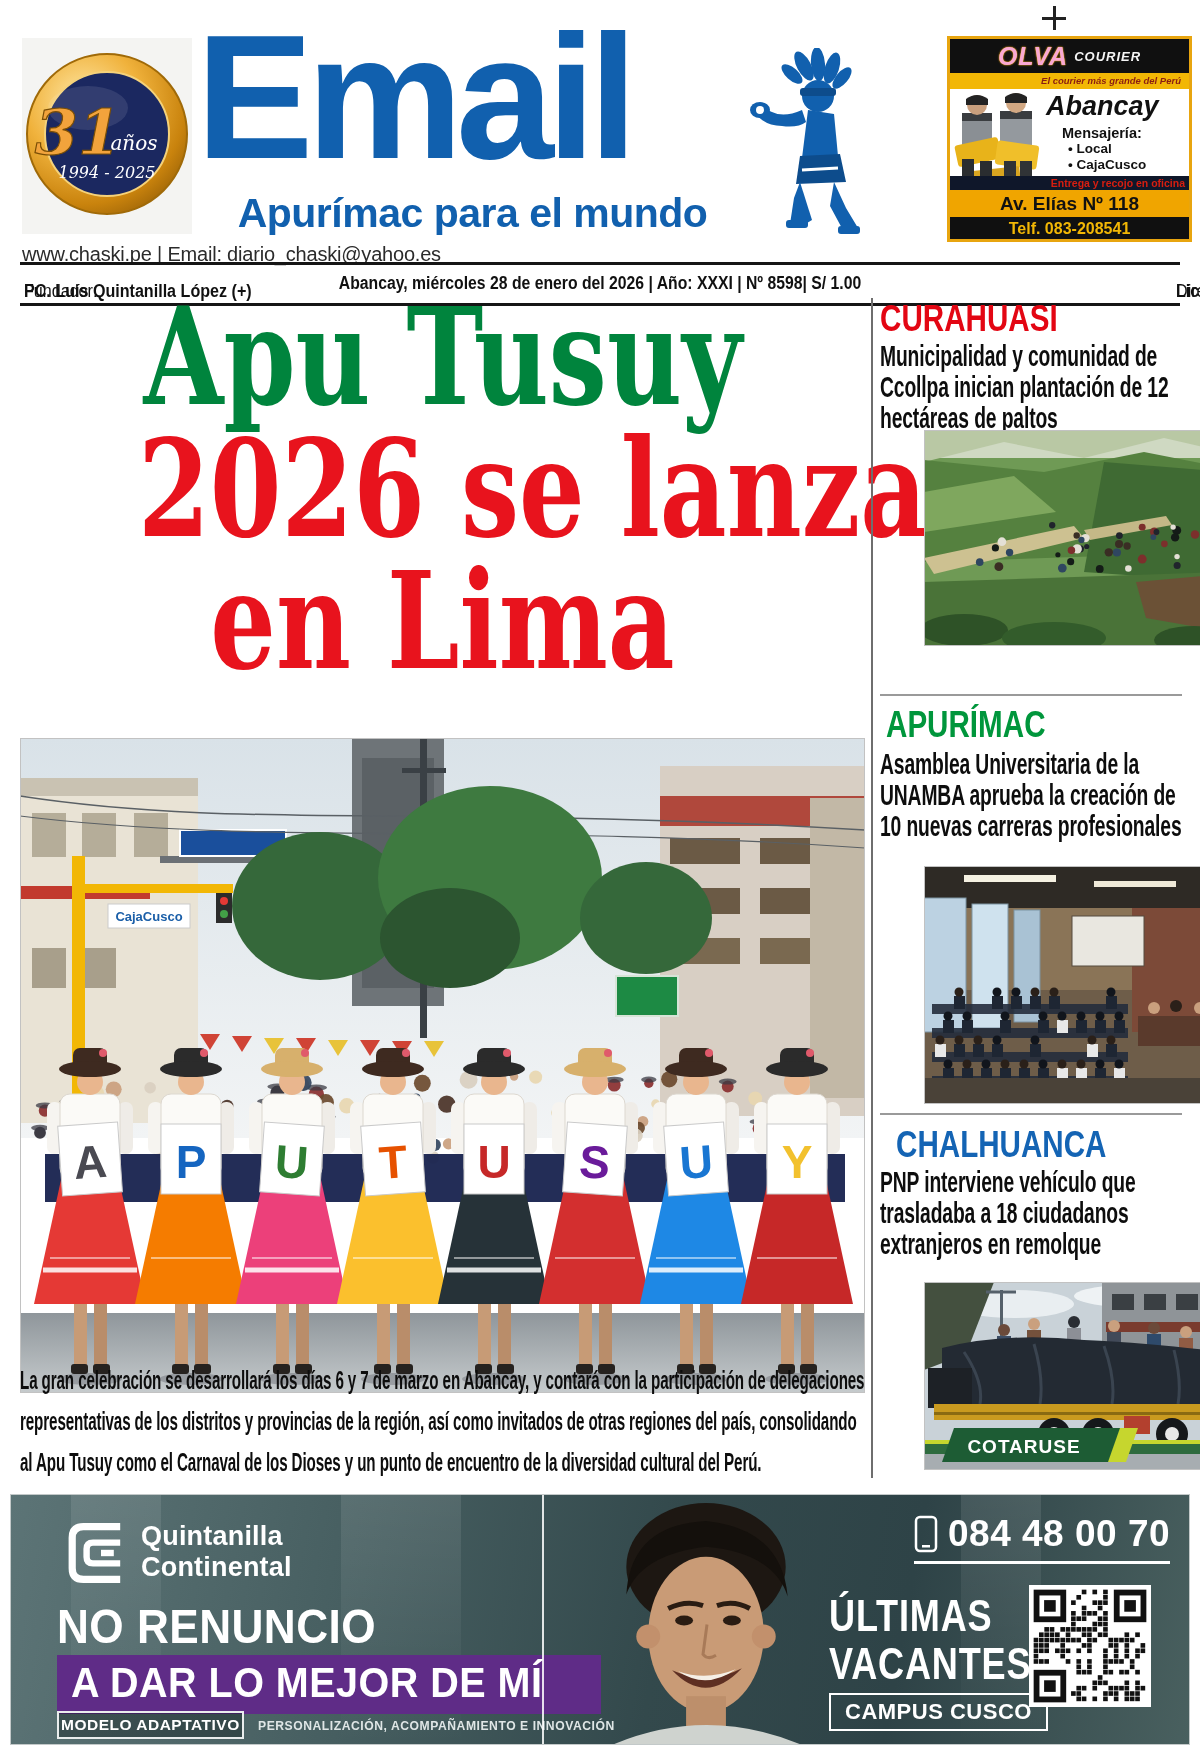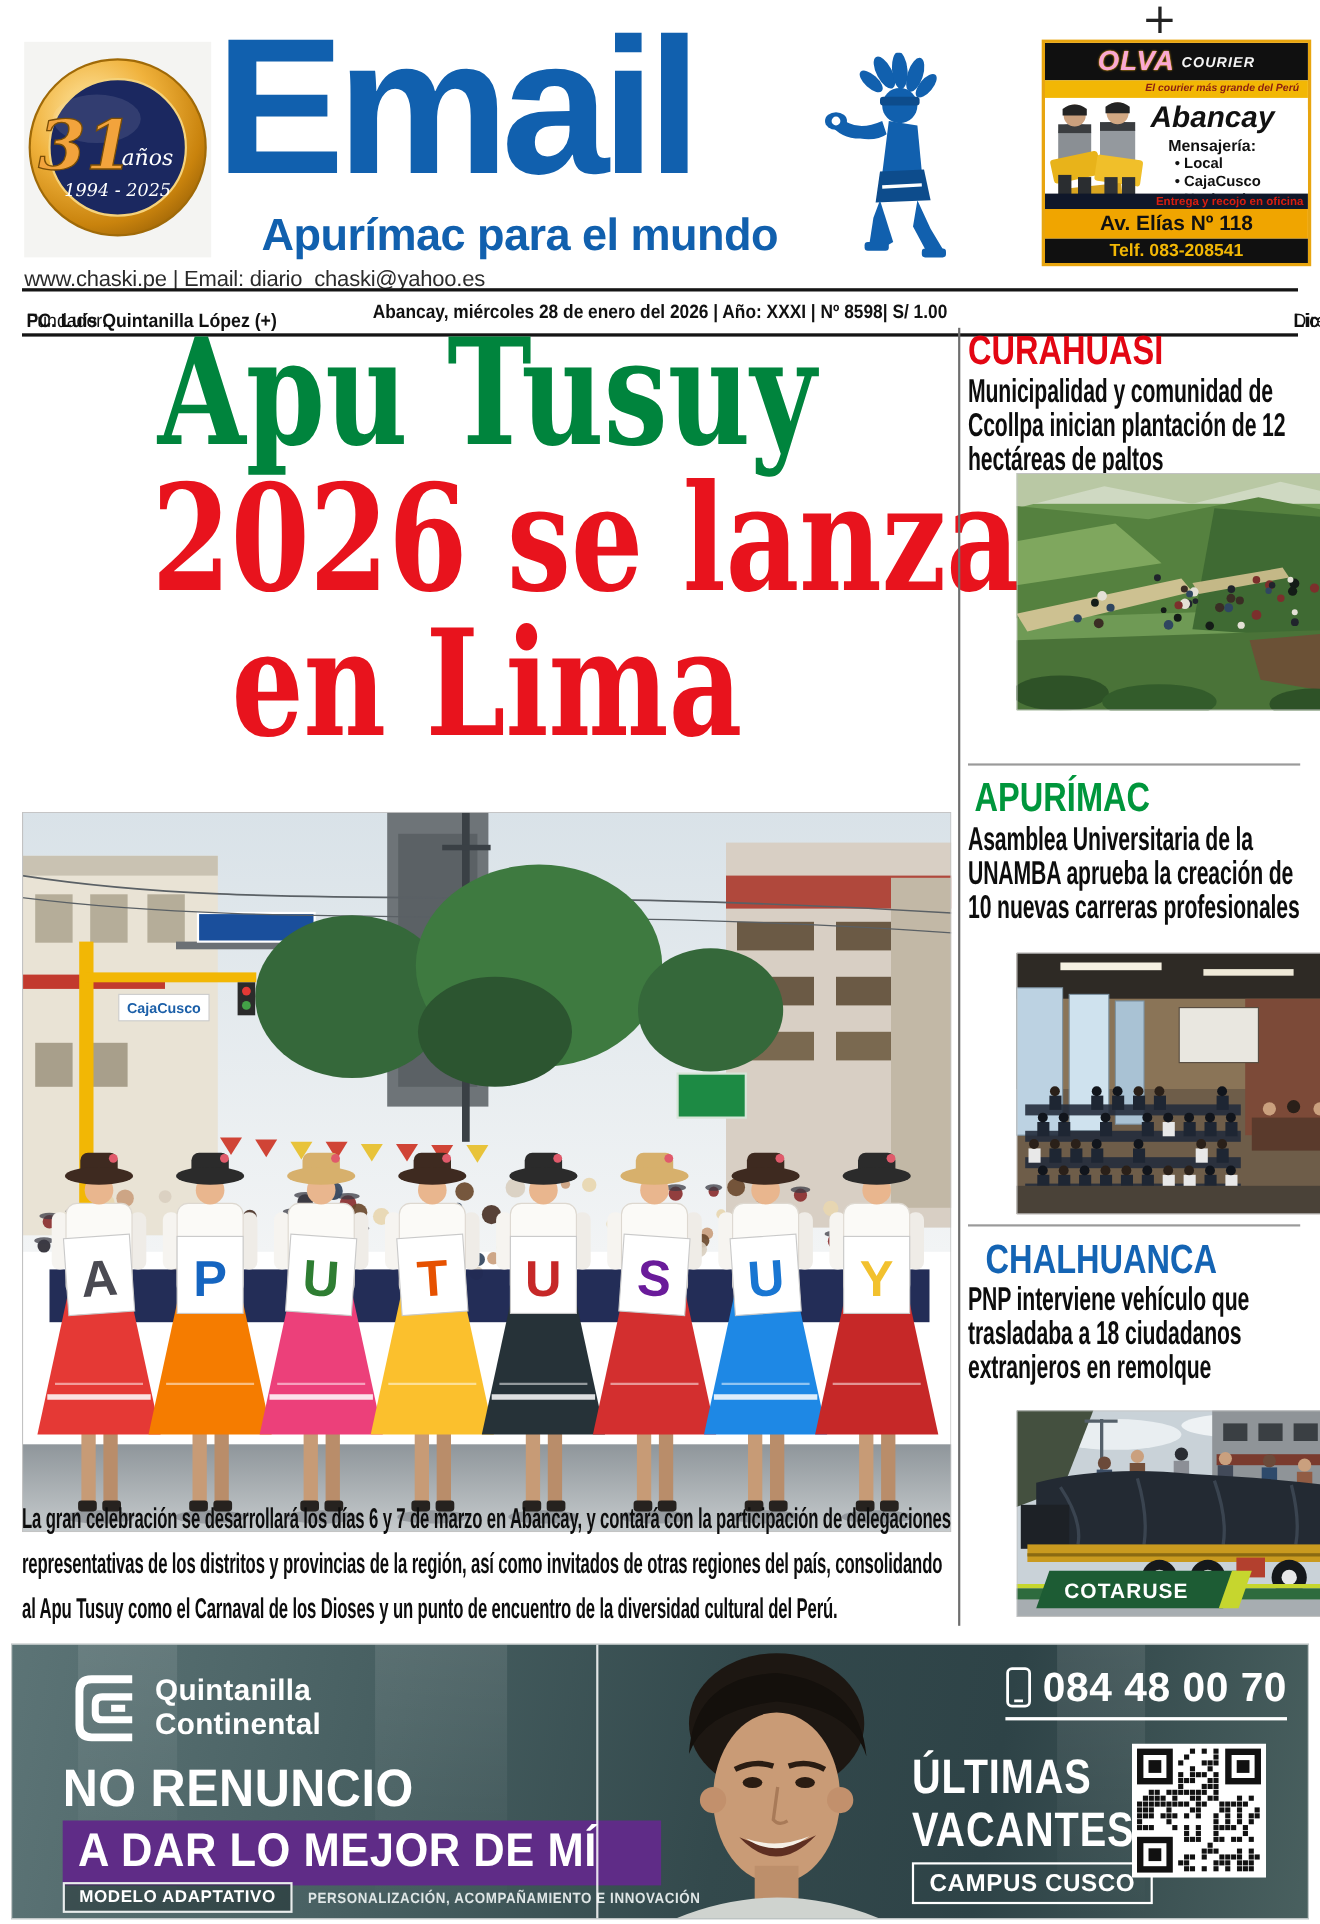--- a/index.html
+++ b/index.html
@@ -88,21 +88,21 @@
              background:linear-gradient(100deg,#5c7476 0%,#465e60 30%,#33494c 55%,#2e4347 75%,#49605f 100%);}
   .streak{position:absolute;top:0;bottom:0;background:linear-gradient(180deg,rgba(255,255,255,.10),rgba(255,255,255,0));}
   .uc-logo{position:absolute;left:50px;top:22px;width:72px;height:72px;}
   .uc-name{position:absolute;left:130px;top:26px;font-size:27px;line-height:31px;font-weight:bold;letter-spacing:.2px;}
   .slogan1{position:absolute;left:46px;top:104px;font-size:48px;font-weight:bold;letter-spacing:.5px;
            transform:scaleX(.92);transform-origin:left center;white-space:nowrap;}
   .slogan2{position:absolute;left:46px;top:160px;background:#5f2c87;padding:3px 18px 7px 14px;
            font-size:43px;font-weight:bold;letter-spacing:.5px;white-space:nowrap;}
   .slogan2 .sqz{transform:scaleX(.92);}
   .model-row{position:absolute;left:46px;top:216px;display:flex;align-items:center;gap:14px;}
-  .model-badge{border:2px solid #e9eded;background:rgba(10,20,20,.35);padding:3px 13px;
+  .model-badge{border:2px solid #e9eded;background:rgba(10,20,20,.35);padding:3px 2px;
                font-size:15.5px;font-weight:bold;letter-spacing:.5px;white-space:nowrap;}
   .model-text{font-size:13.5px;font-weight:bold;letter-spacing:.6px;color:#dfe6e6;white-space:nowrap;
               transform:scaleX(.9);transform-origin:left center;}
   .ad-vline{position:absolute;left:531px;top:0;width:2px;height:100%;background:rgba(255,255,255,.85);}
   .man{position:absolute;left:545px;top:0;width:302px;height:249px;}
   .phone-row{position:absolute;left:903px;top:18px;display:flex;align-items:center;gap:10px;
              border-bottom:3px solid #fff;padding-bottom:6px;}
   .phone-num{font-size:37px;font-weight:bold;letter-spacing:.5px;white-space:nowrap;}
   .vac1{position:absolute;left:818px;top:96px;font-size:44px;font-weight:bold;letter-spacing:1px;
         transform:scaleX(.82);transform-origin:left center;}

